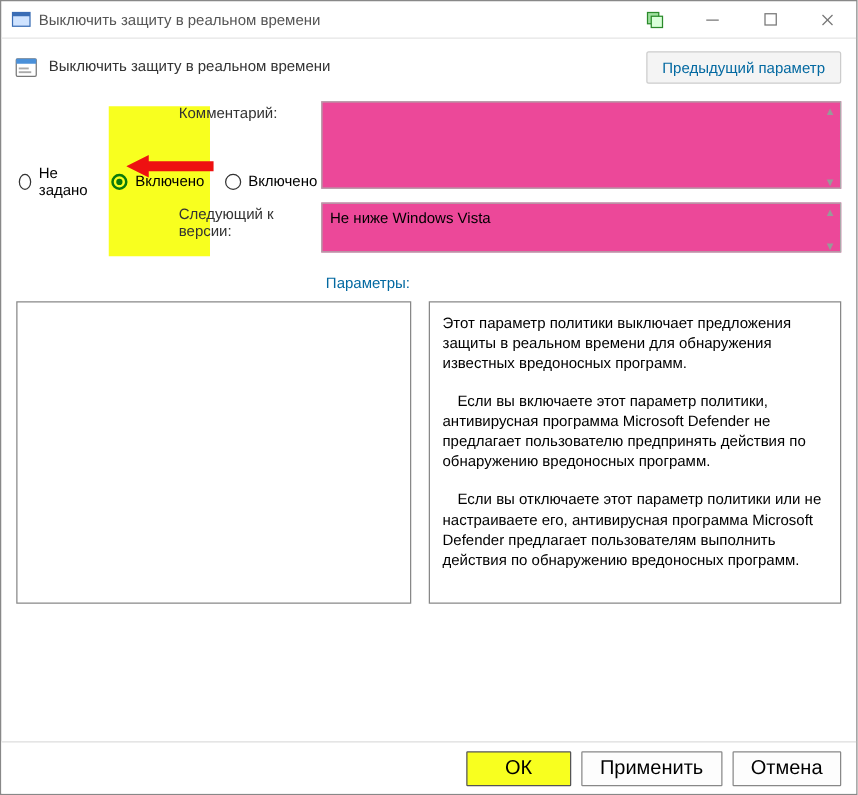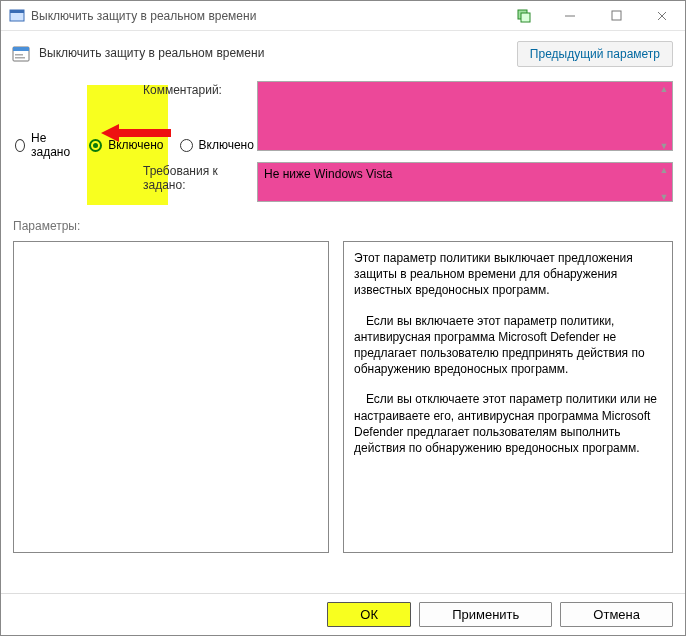--- a/index.html
+++ b/index.html
@@ -40,33 +40,33 @@
 .req-ta { height: 40px; }
 .scroll-hint { position: absolute; right: 2px; width: 14px; display: flex; flex-direction: column; justify-content: space-between; color: #999; font-size: 9px; text-align: center; pointer-events: none; }
 .scroll-hint.up { top: 3px; }
 .scroll-hint.down { bottom: 3px; }
 
 
 .arrow { position: absolute; pointer-events: none; }
 
 
 .panels-hdr { display: flex; padding: 14px 12px 4px 12px; gap: 20px; }
-.panels-hdr .pl { width: 315px; color: #737373; }
+.panels-hdr .pl { width: 315px; color: #0369a1; text-align: right; }
 
 
 .panels { display: flex; gap: 14px; padding: 4px 12px 0 12px; }
-.panel { border: 1px solid #888; height: 312px; padding: 8px 10px; overflow: hidden; }
+.panel { border: 1px solid #888; height: 242px; padding: 8px 10px; overflow: hidden; }
 .panel.params { width: 316px; }
 .panel.help { flex: 1; }
 .panel.help .para { margin-bottom: 14px; line-height: 1.35; }
 .panel.help .para.indent { text-indent: 12px; }
 
 
 .footer { position: absolute; left: 0; right: 0; bottom: 0; height: 42px; border-top: 1px solid #ddd; display: flex; align-items: center; justify-content: flex-end; gap: 8px; padding: 0 12px; background: #fff; }
-.fbtn { border: 1px solid #888; padding: 4px 32px; font-size: 13px; background: #fdfdfd; border-radius: 1px; min-width: 64px; }
+.fbtn { border: 1px solid #888; padding: 4px 14px; font-size: 16px; background: #fdfdfd; border-radius: 1px; min-width: 64px; }
 .fbtn.primary { background: #f8ff1f; border: 1px solid #555; min-width: 84px; }
 
 </style>
 </head>
 <body>
 
 <div class="titlebar">
   <span class="app-icon">
     <svg width="16" height="16" viewBox="0 0 16 16">
         <rect x="1" y="2" width="14" height="11" fill="#cfe3ff" stroke="#3a6db5"></rect>
@@ -138,21 +138,21 @@
   <div class="right-col">
     <div class="field-row">
       <div class="field-label">Комментарий:</div>
       <div class="textarea-wrap">
         <textarea class="textarea comment-ta" style=""></textarea>
         <span class="scroll-hint up">▲</span>
         <span class="scroll-hint down">▼</span>
       </div>
     </div>
     <div class="field-row">
-      <div class="field-label">Требования к задано:</div>
+      <div class="field-label">Следующий к версии:</div>
       <div class="textarea-wrap">
         <textarea class="textarea req-ta" readonly="" style="">Не ниже Windows Vista</textarea>
         <span class="scroll-hint up">▲</span>
         <span class="scroll-hint down">▼</span>
       </div>
     </div>
   </div>
 </div>
 
 <svg class="arrow" style="left:100px; top:120px;" width="70" height="24">

